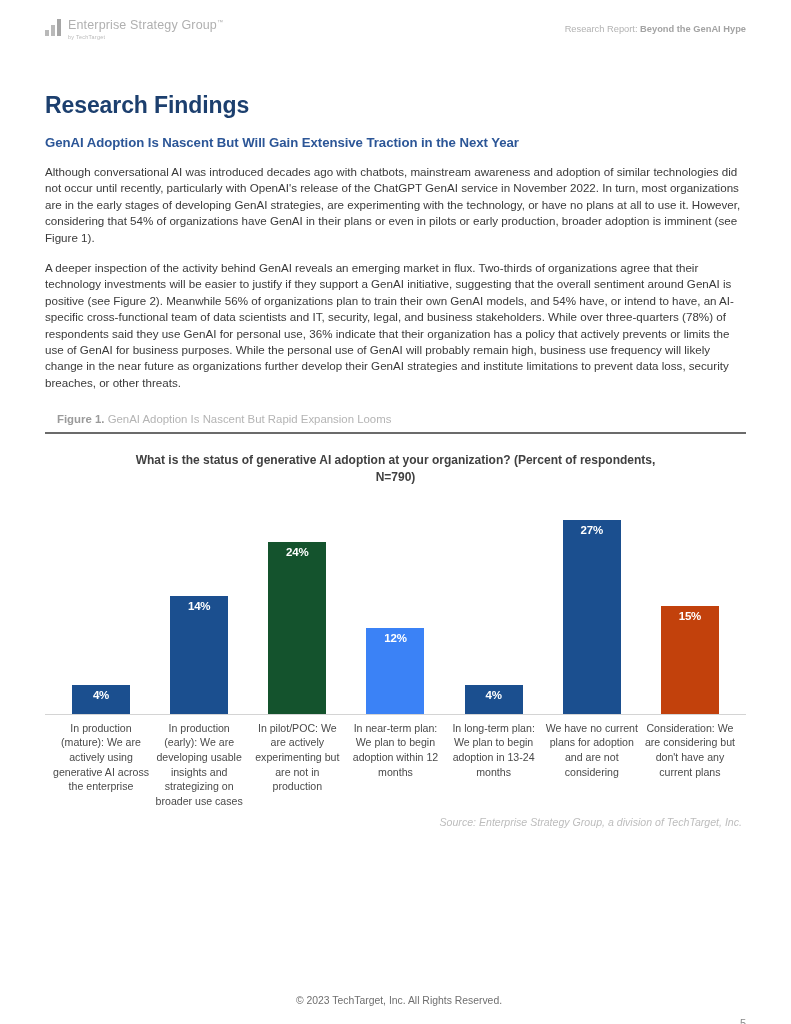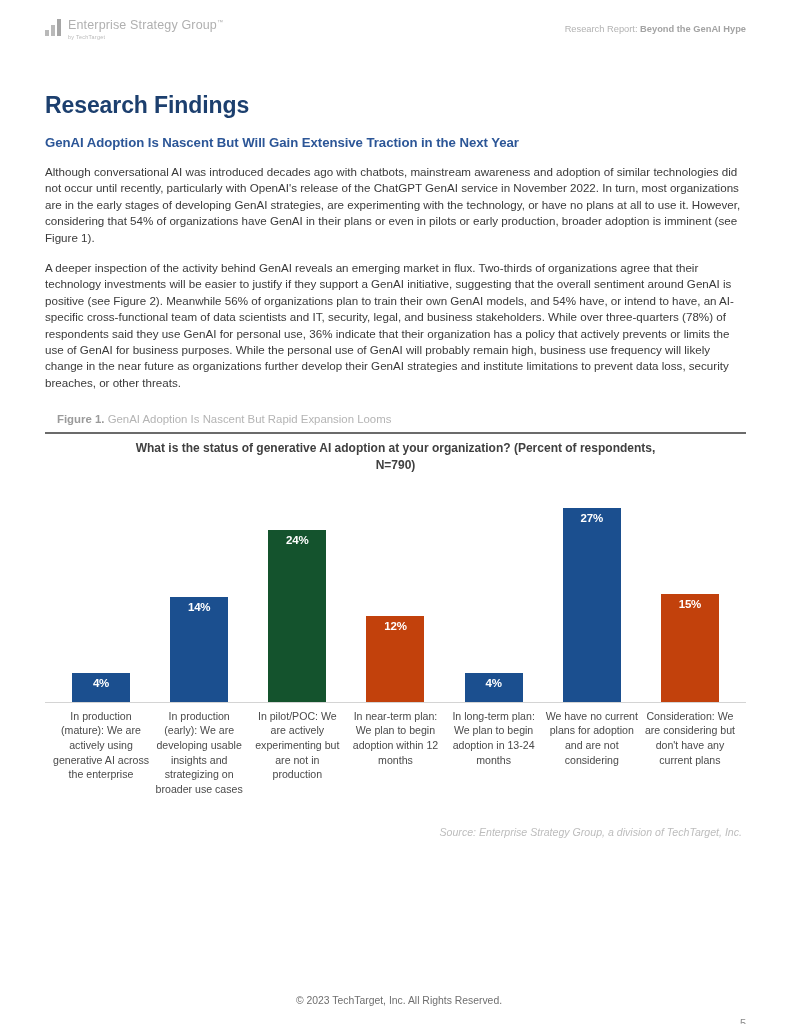--- a/index.html
+++ b/index.html
@@ -120,21 +120,21 @@
     height: 1.6px;
     background: #6b6b6b;
     width: 100%;
   }
   .chart-title {
     font-size: 12px;
     font-weight: bold;
     color: #404040;
     text-align: center;
     line-height: 17px;
-    margin: 6px auto 0 auto;
+    margin: 18px auto 0 auto;
     max-width: 560px;
   }
 
   
   .chart {
     margin-top: 14px;
     position: relative;
   }
   .plot {
     position: relative;
@@ -183,21 +183,21 @@
   }
   .xlabel {
     width: 96px;
     font-size: 10.6px;
     line-height: 14.6px;
     color: #4a4a4a;
     text-align: center;
   }
 
   .source {
-    margin-top: 30px;
+    margin-top: 8px;
     text-align: right;
     font-size: 10.6px;
     font-style: italic;
     color: #bdbdbd;
     padding-right: 4px;
   }
 
   
   .footer {
     position: absolute;
@@ -257,31 +257,31 @@
     <div class="chart-title">What is the status of generative AI adoption at your organization? (Percent of respondents, N=790)</div>
 
     <div class="chart">
       <div class="plot">
           <div class="col">
             <div class="bar" style="height: 28.6667px; background: rgb(27, 79, 143);">
               <span class="bar-label">4%</span>
             </div>
           </div>
           <div class="col">
-            <div class="bar" style="height: 105px; background: rgb(27, 79, 143);">
+            <div class="bar" style="height: 118px; background: rgb(27, 79, 143);">
               <span class="bar-label">14%</span>
             </div>
           </div>
           <div class="col">
             <div class="bar" style="height: 172px; background: #14532d;">
               <span class="bar-label">24%</span>
             </div>
           </div>
           <div class="col">
-            <div class="bar" style="height: 86px; background: #c2410c;">
+            <div class="bar" style="height: 86px; background: #3b82f6;">
               <span class="bar-label">12%</span>
             </div>
           </div>
           <div class="col">
             <div class="bar" style="height: 28.6667px; background: rgb(27, 79, 143);">
               <span class="bar-label">4%</span>
             </div>
           </div>
           <div class="col">
             <div class="bar" style="height: 193.5px; background: rgb(27, 79, 143);">

